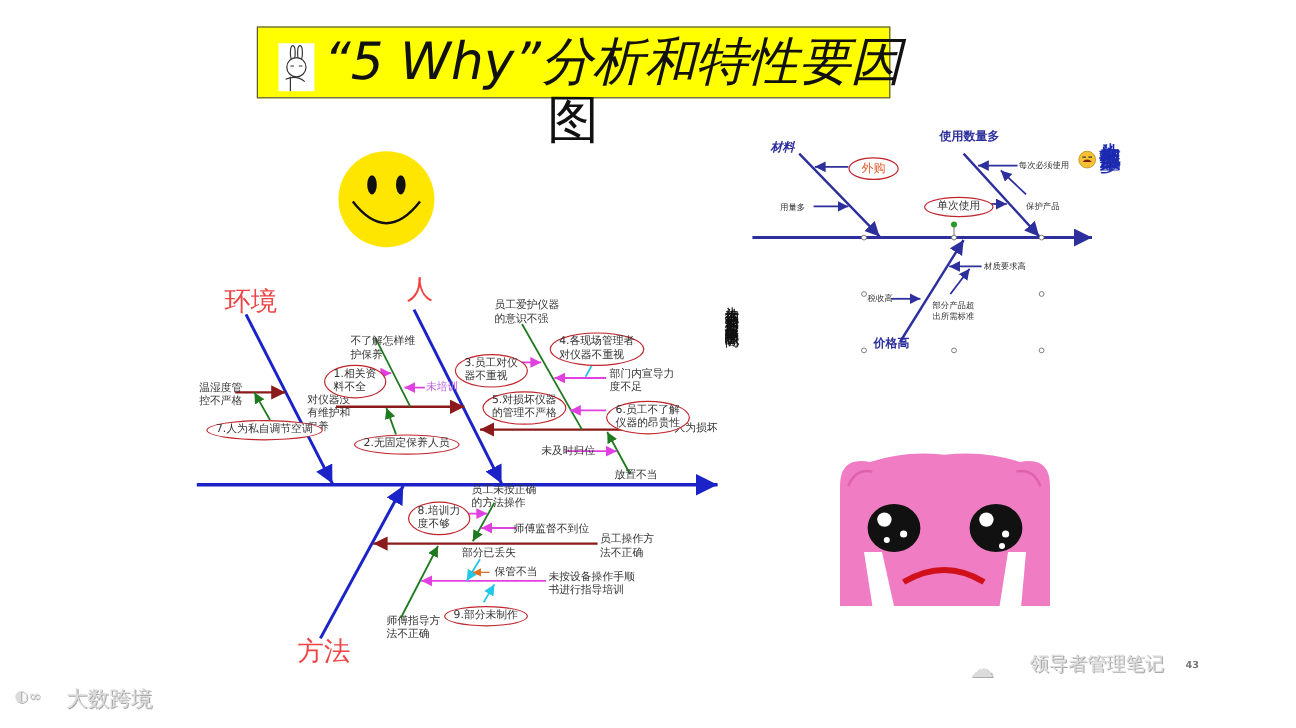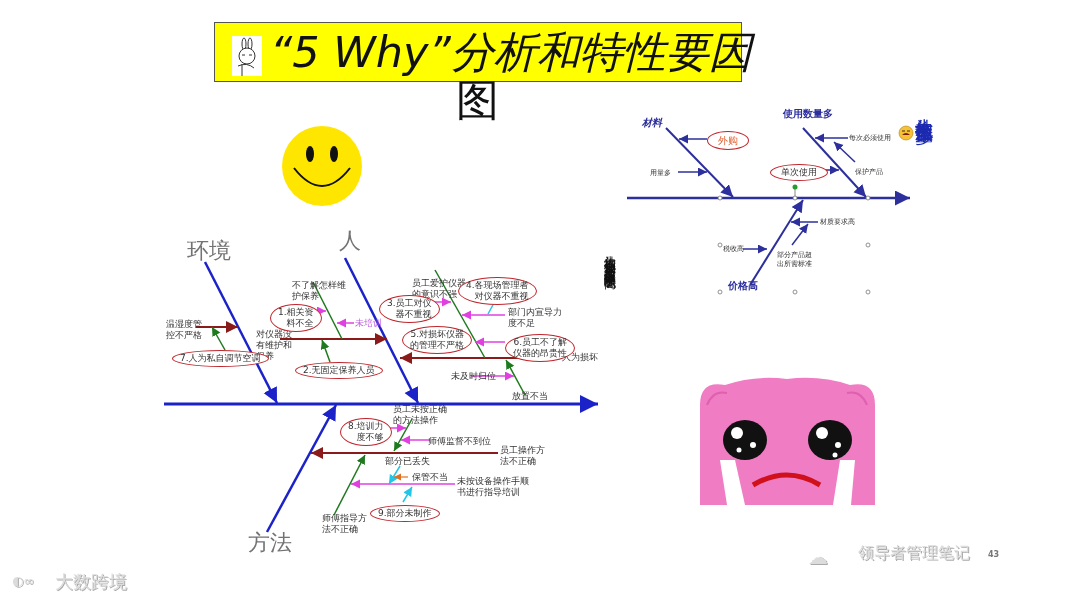--- a/index.html
+++ b/index.html
@@ -4,22 +4,22 @@
 <style>
   html, body { margin: 0; padding: 0; }
   body { width: 1080px; height: 607px; background: #ffffff; position: relative; overflow: hidden;
          font-family: "DejaVu Sans", "Liberation Sans", sans-serif; }
   .abs { position: absolute; }
   .title-box { left: 214px; top: 22px; width: 528px; height: 60px; background: #ffff00; border: 1px solid #555; box-sizing: border-box; }
   .title-text { left: 270px; top: 22px; width: 470px; font-size: 43px; line-height: 60px; color: #111; white-space: nowrap; font-style: italic; }
   .title-text2 { left: 456px; top: 78px; font-size: 43px; line-height: 44px; color: #111; }
   .rabbit { left: 232px; top: 36px; width: 30px; height: 40px; background: #fff; }
   .label { font-size: 9px; line-height: 11px; color: #333; white-space: pre; }
-  .big { font-family: "DejaVu Serif", serif; font-size: 22px; color: #737373; }
-  .oval-text { font-size: 9px; line-height: 11px; color: #333; border: 1.5px solid #c0262d; border-radius: 50%; padding: 2px 7px; white-space: pre; text-align: right; background: #fff; }
+  .big { font-family: "DejaVu Serif", serif; font-size: 22px; color: #ef4444; }
+  .oval-text { font-size: 9px; line-height: 11px; color: #333; border: 1.5px solid #c0262d; border-radius: 50%; padding: 2px 7px; white-space: pre; text-align: left; background: #fff; }
   .vtext { writing-mode: vertical-rl; font-family: "DejaVu Serif", serif; color: #111; letter-spacing: 1px; }
   .rt-vtext { writing-mode: vertical-rl; font-family: "DejaVu Serif", serif; color: #1c2ab0; letter-spacing: 1px; }
   .blue-bold { color: #2c2f9c; font-weight: bold; font-size: 10px; }
   .small-label { font-size: 7px; color: #333; white-space: pre; line-height: 9px; }
   .watermark { color: #dcdcdc; font-size: 19px; text-shadow: 1px 1px 0 #aaa; }
   .pagenum { font-size: 8px; color: #777; }
 </style>
 </head>
 <body>
 
@@ -146,21 +146,21 @@
 有维护和
 保养</div>
 <div class="abs label" style="left:292px;top:280px;">不了解怎样维
 护保养</div>
 <div class="abs label" style="left:355px;top:318px;color:#c060e0;">未培训</div>
 <div class="abs oval-text" style="left:172px;top:350px;">7.人为私自调节空调</div>
 <div class="abs oval-text" style="left:270px;top:304px;">1.相关资
 料不全</div>
 <div class="abs oval-text" style="left:295px;top:362px;">2.无固定保养人员</div>
 
-<div class="abs label" style="left:412px;top:250px;margin-top:28px;">员工爱护仪器
+<div class="abs label" style="left:412px;top:250px;">员工爱护仪器
 的意识不强</div>
 <div class="abs label" style="left:508px;top:307px;">部门内宣导力
 度不足</div>
 <div class="abs label" style="left:562px;top:352px;">人为损坏</div>
 <div class="abs label" style="left:451px;top:371px;">未及时归位</div>
 <div class="abs label" style="left:512px;top:391px;">放置不当</div>
 <div class="abs oval-text" style="left:379px;top:295px;">3.员工对仪
 器不重视</div>
 <div class="abs oval-text" style="left:458px;top:277px;">4.各现场管理者
 对仪器不重视</div>

